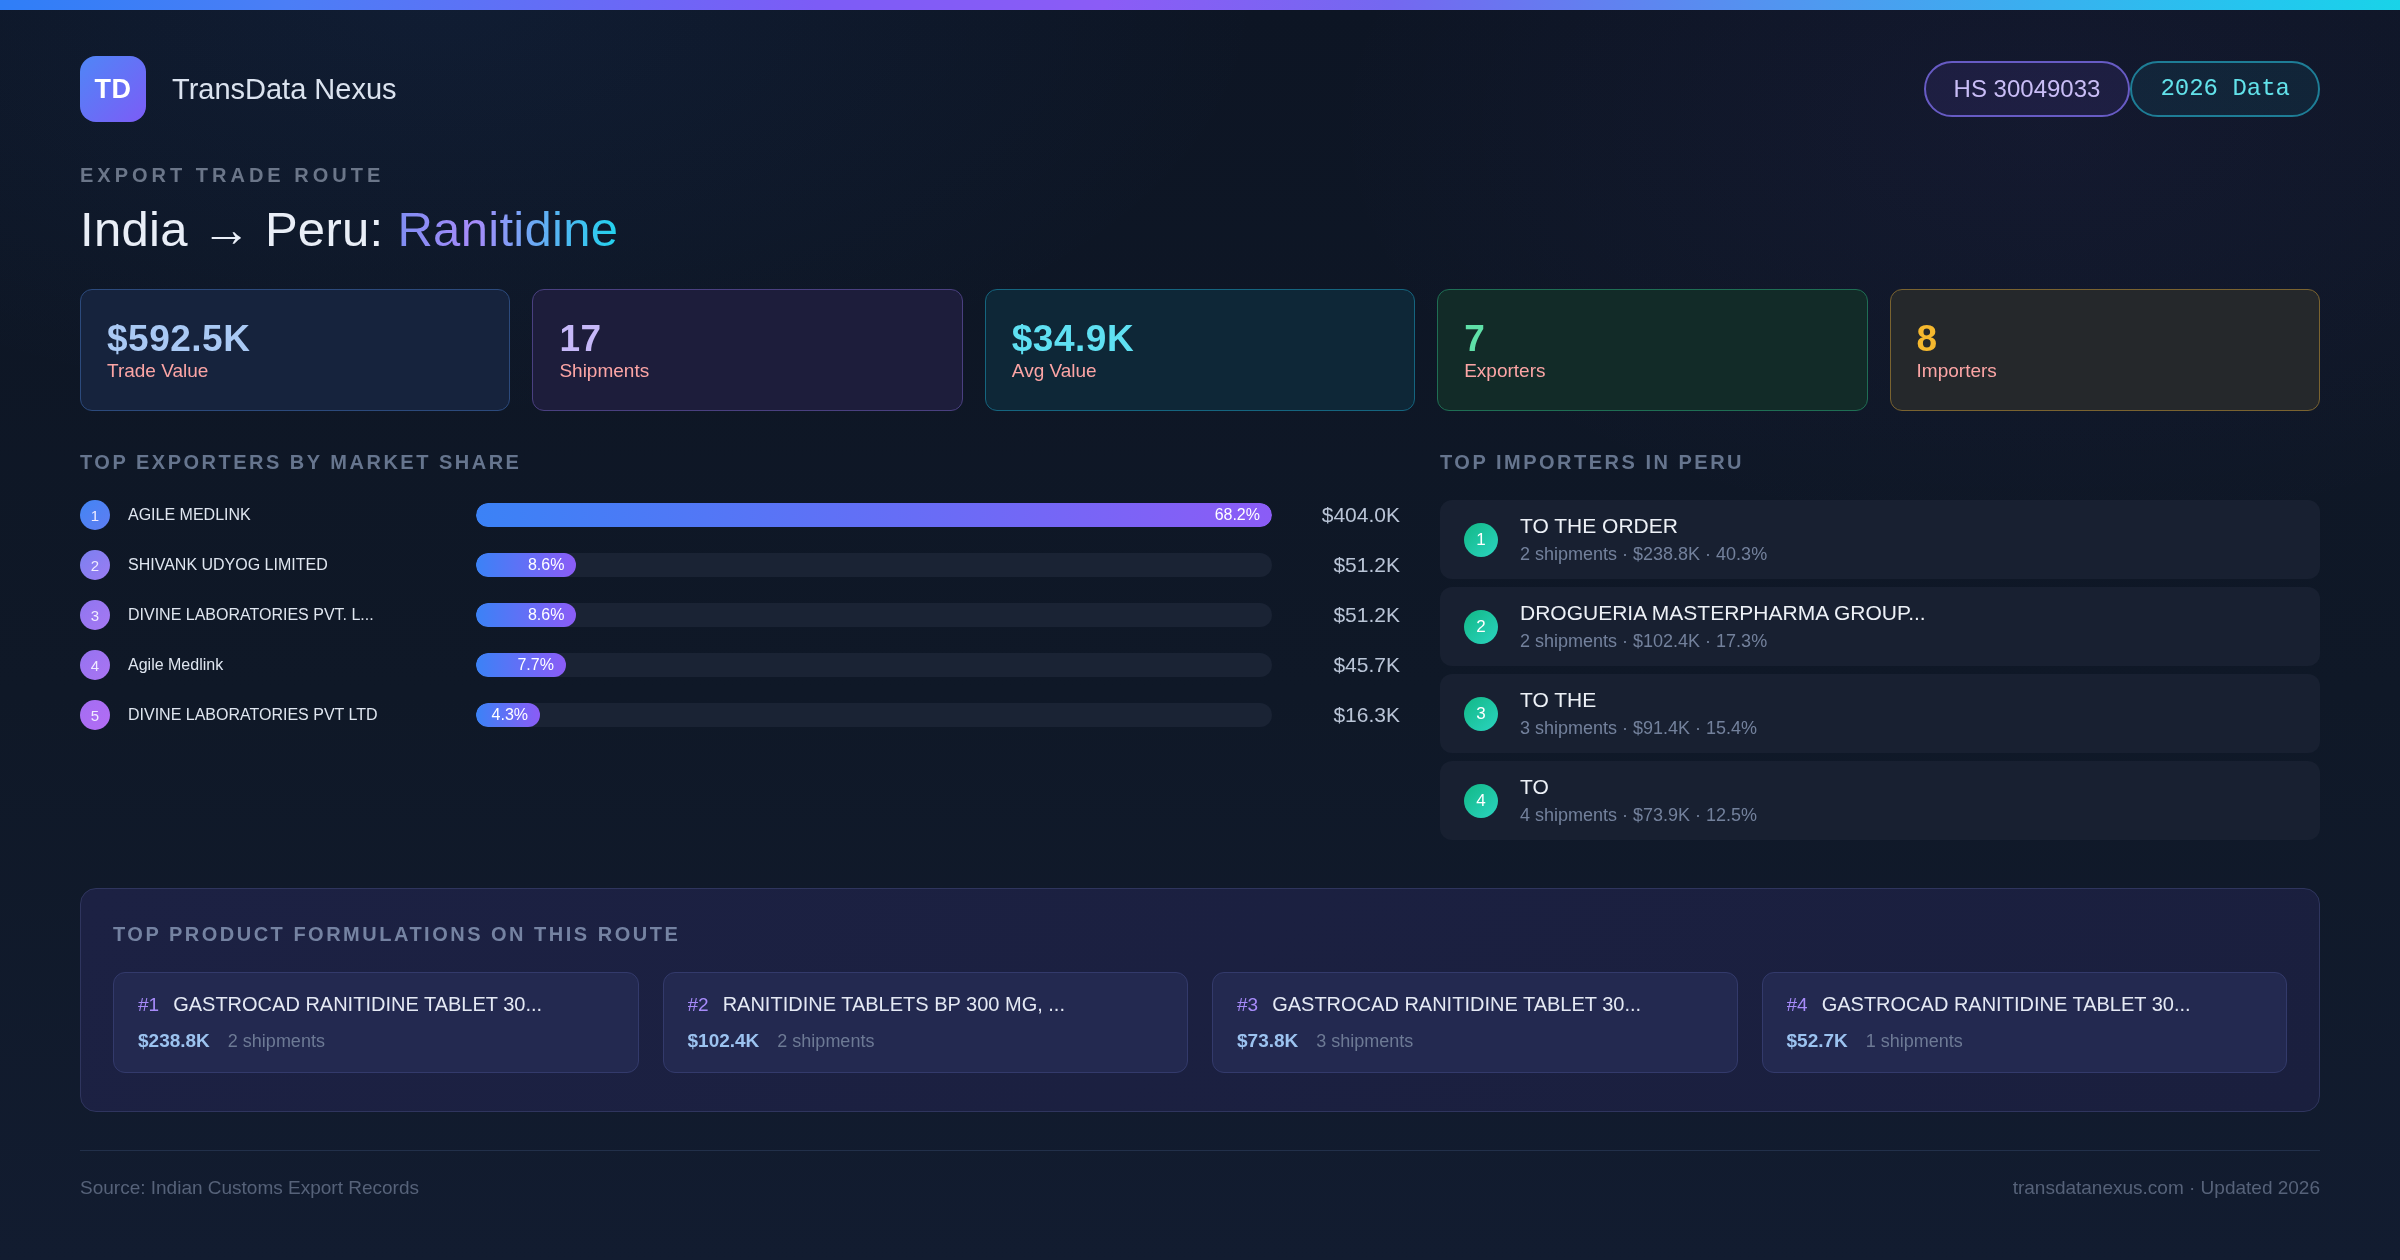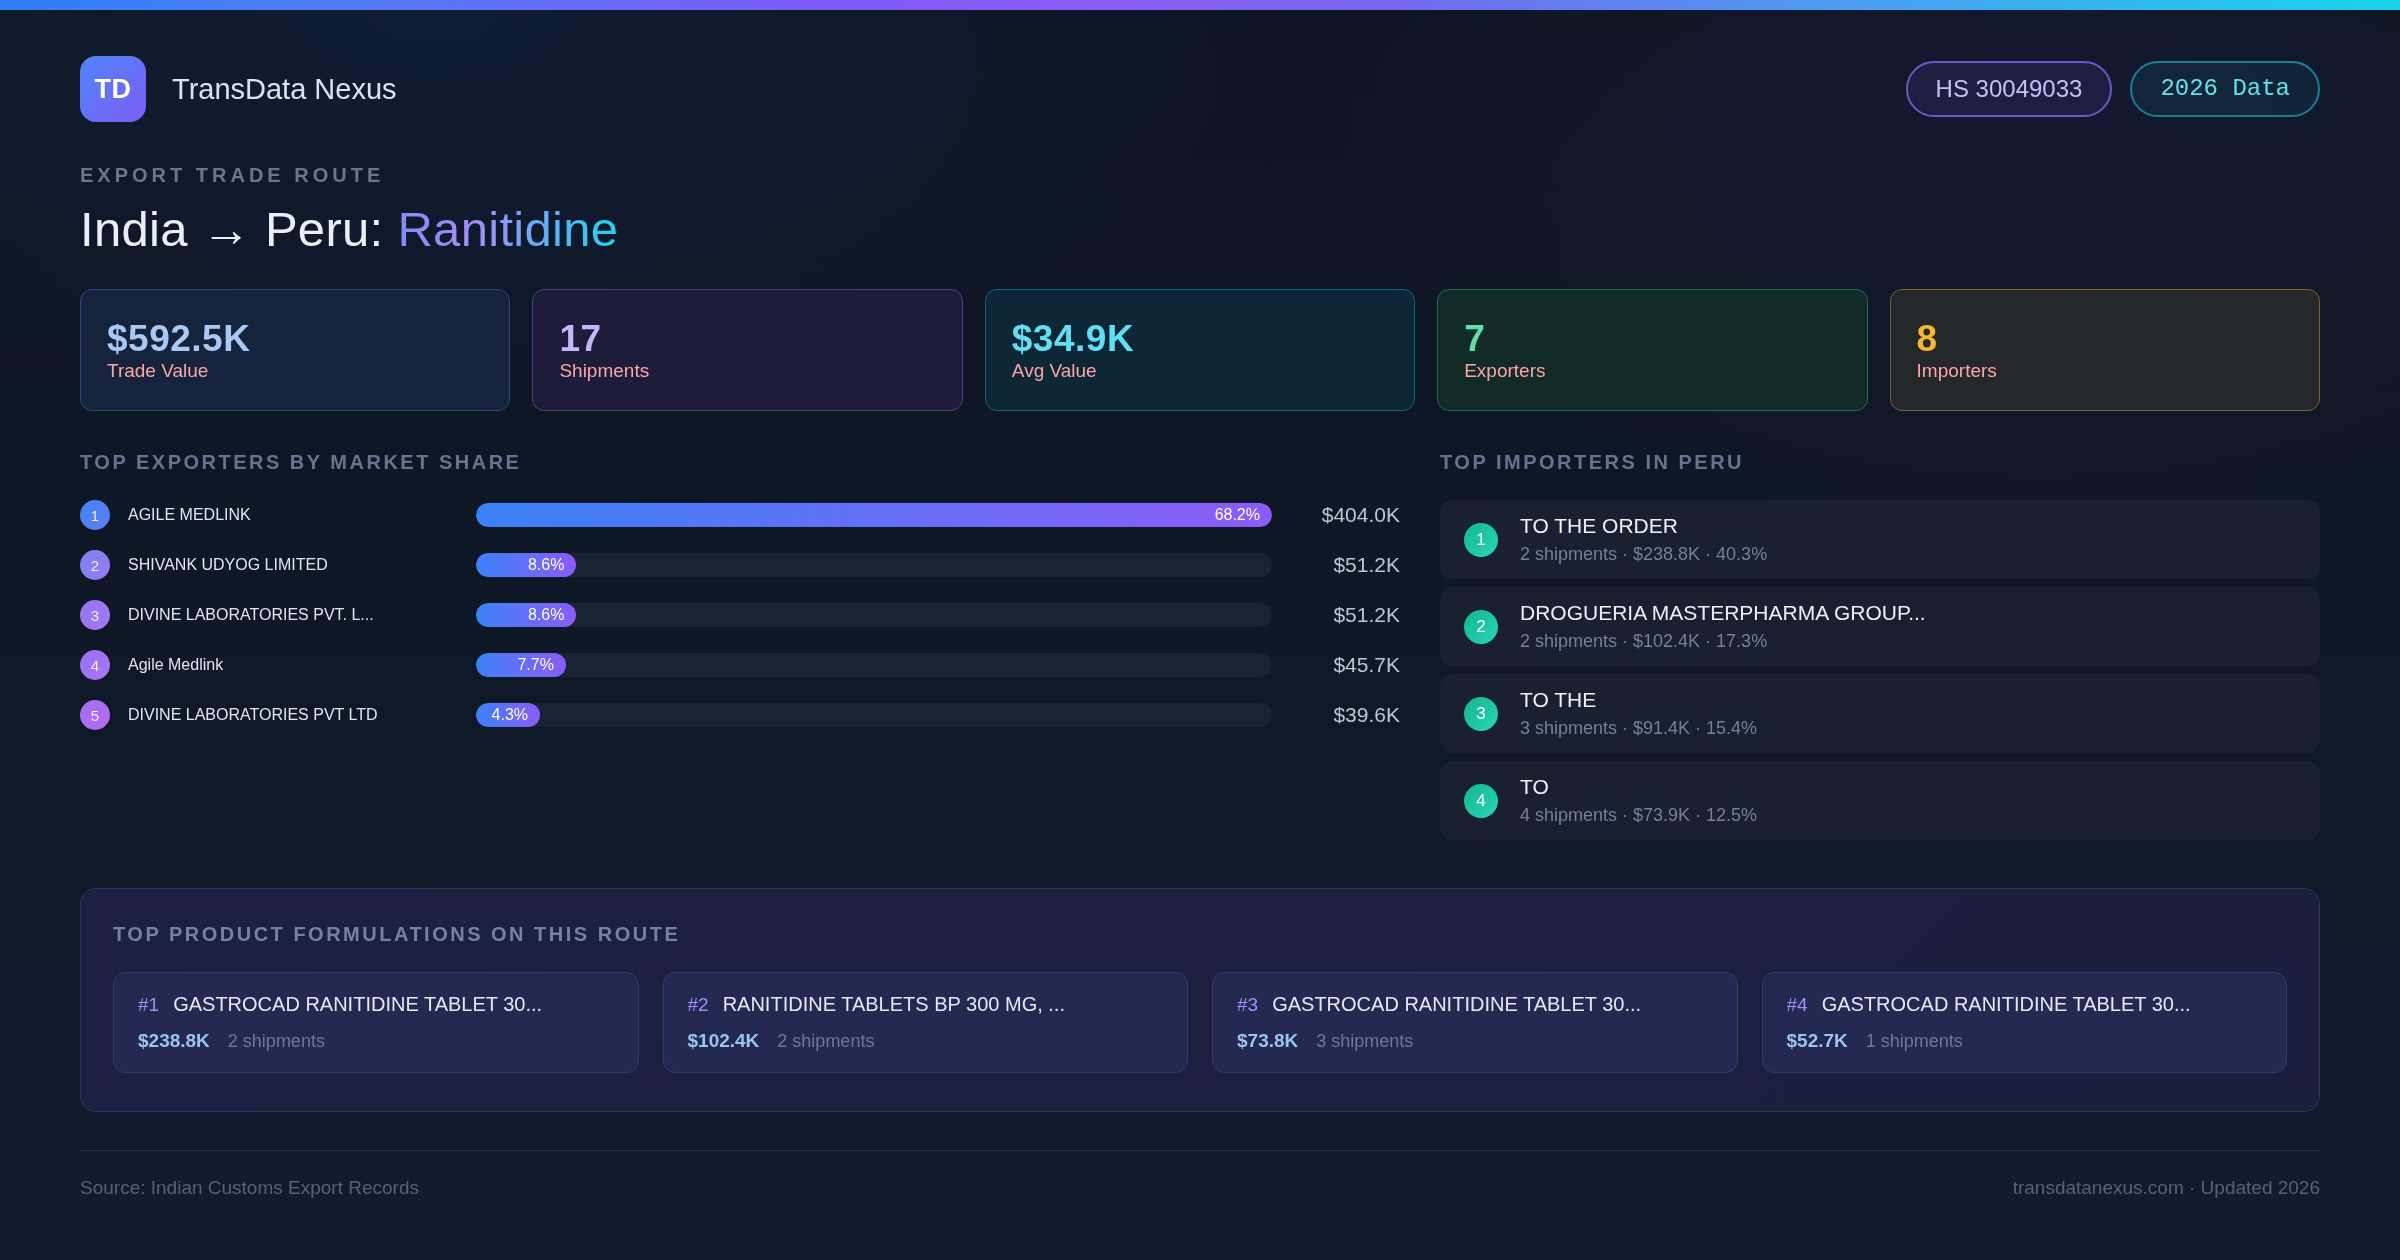--- a/index.html
+++ b/index.html
@@ -21,21 +21,21 @@
 
   
   .header { display: flex; align-items: center; margin-top: 46px; }
   .logo {
     width: 66px; height: 66px; border-radius: 16px; flex: 0 0 auto;
     background: linear-gradient(135deg, #4f86f7 0%, #7c5cf6 100%);
     display: flex; align-items: center; justify-content: center;
     font-size: 27px; font-weight: 700; color: #ffffff; letter-spacing: 0.5px;
   }
   .app-name { margin-left: 26px; font-size: 29px; font-weight: 500; color: #dbe3ef; }
-  .header-badges { margin-left: auto; display: flex; gap: 18px; }
+  .header-badges { margin-left: auto; display: flex; }
   .pill {
     padding: 12px 28px; border-radius: 999px; font-size: 24px; line-height: 1.2;
     white-space: nowrap;
   }
   .pill-hs { color: #c9bdf6; border: 2px solid #675bc4; background: rgba(124,92,246,0.10); }
   .pill-year { color: #62e2ea; border: 2px solid #1e7d96; background: rgba(34,211,238,0.07); font-family: Liberation Mono, monospace; }
 
   
   .eyebrow {
     margin-top: 42px; font-size: 20px; font-weight: 600;
@@ -231,21 +231,21 @@
         </div>
 
         <div class="exp-row">
           <div class="rank-badge">5</div>
           <div class="exp-name">DIVINE LABORATORIES PVT LTD</div>
           <div class="bar-track">
             <div class="bar-fill" style="width: 6.30499%;">
               <span class="bar-pct">4.3%</span>
             </div>
           </div>
-          <div class="exp-value">$39.6K</div>
+          <div class="exp-value">$16.3K</div>
         </div>
 
       </div>
     </div>
 
     <div>
       <div class="section-title">TOP IMPORTERS IN PERU</div>
       <div class="imp-list">
 
         <div class="imp-card">

